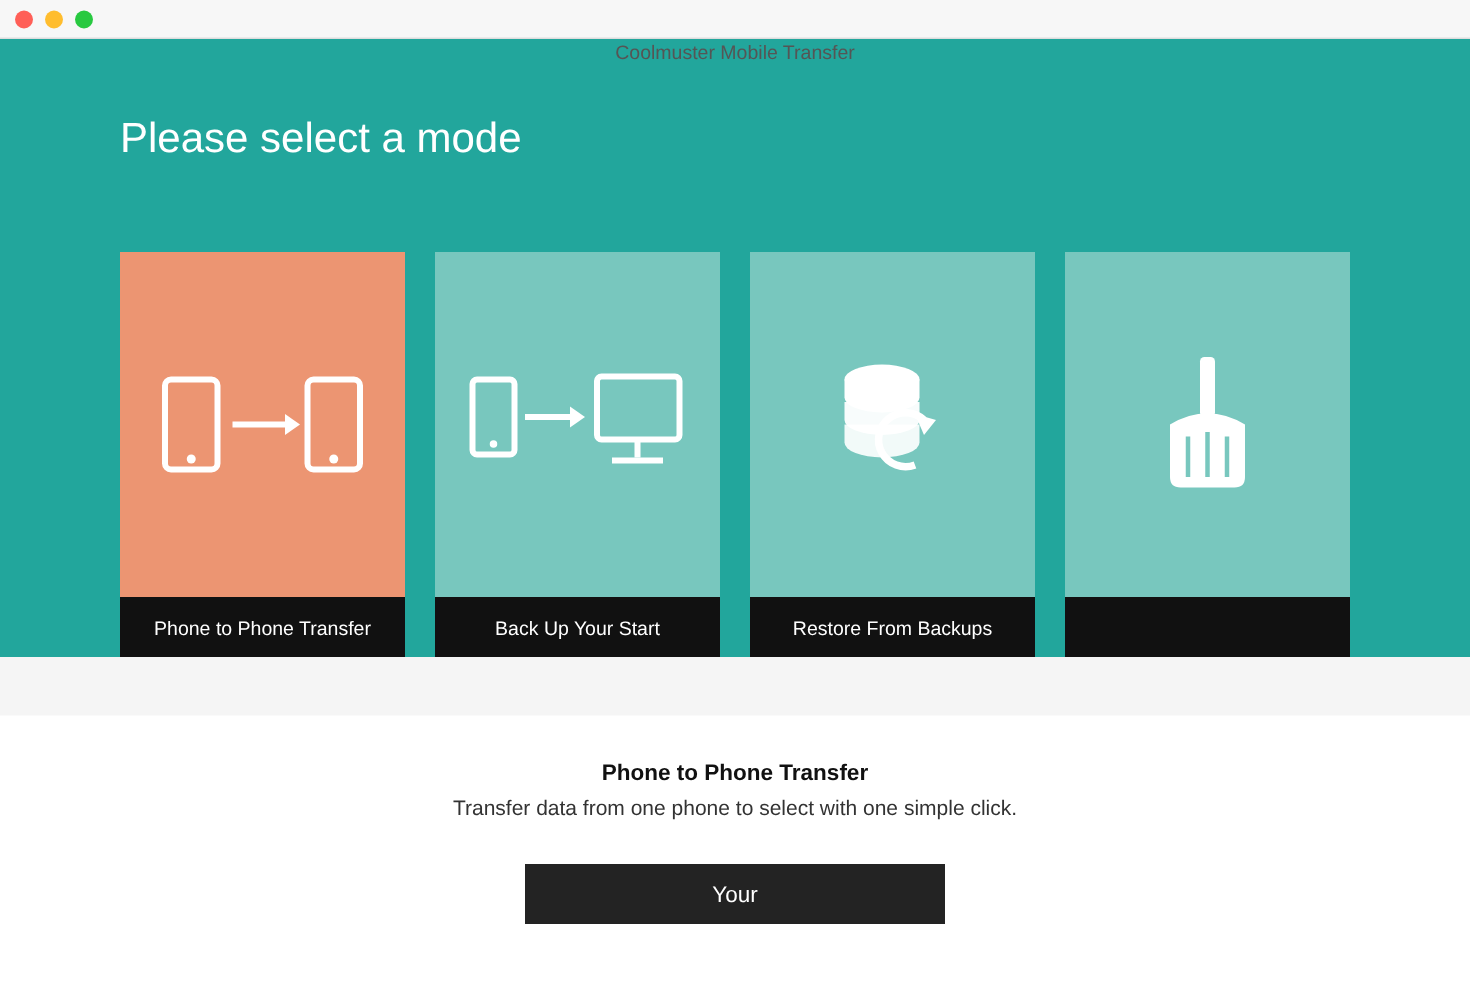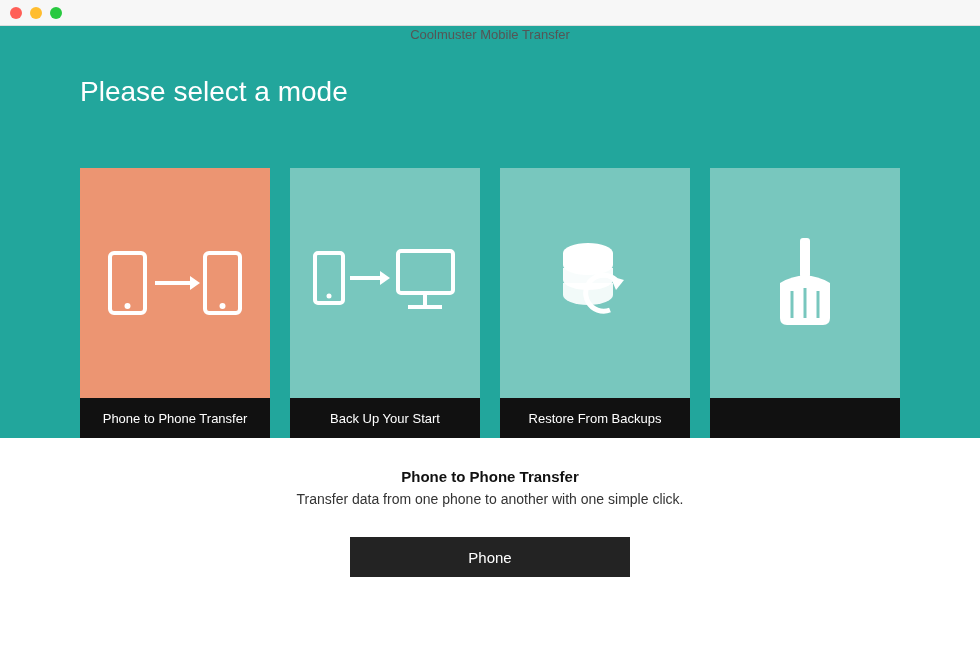--- a/index.html
+++ b/index.html
@@ -40,20 +40,21 @@
       left: 50%;
       transform: translateX(-50%);
       font-size: 13px;
       color: #555;
       margin-top: 44px;
     }
     .app-body {
       height: calc(100% - 26px);
       display: flex;
       flex-direction: column;
+      gap: 39px;
     }
     .hero {
       background: #22a69c;
       padding: 50px 80px 0 80px;
       flex: 0 0 auto;
     }
     .hero-heading {
       color: #fff;
       font-size: 28px;
       font-weight: 300;
@@ -205,17 +206,17 @@
           </span>
         </div>
         <div class="mode-label"></div>
       </div>
 
     </div>
   </div>
 
   <div class="footer">
     <div class="footer-title">Phone to Phone Transfer</div>
-    <div class="footer-desc">Transfer data from one phone to another with one simple click.</div>
-    <button class="start-btn">Phone</button>
+    <div class="footer-desc">Transfer data from one phone to select with one simple click.</div>
+    <button class="start-btn">Your</button>
   </div>
 
 </div>
 
 </body></html>

